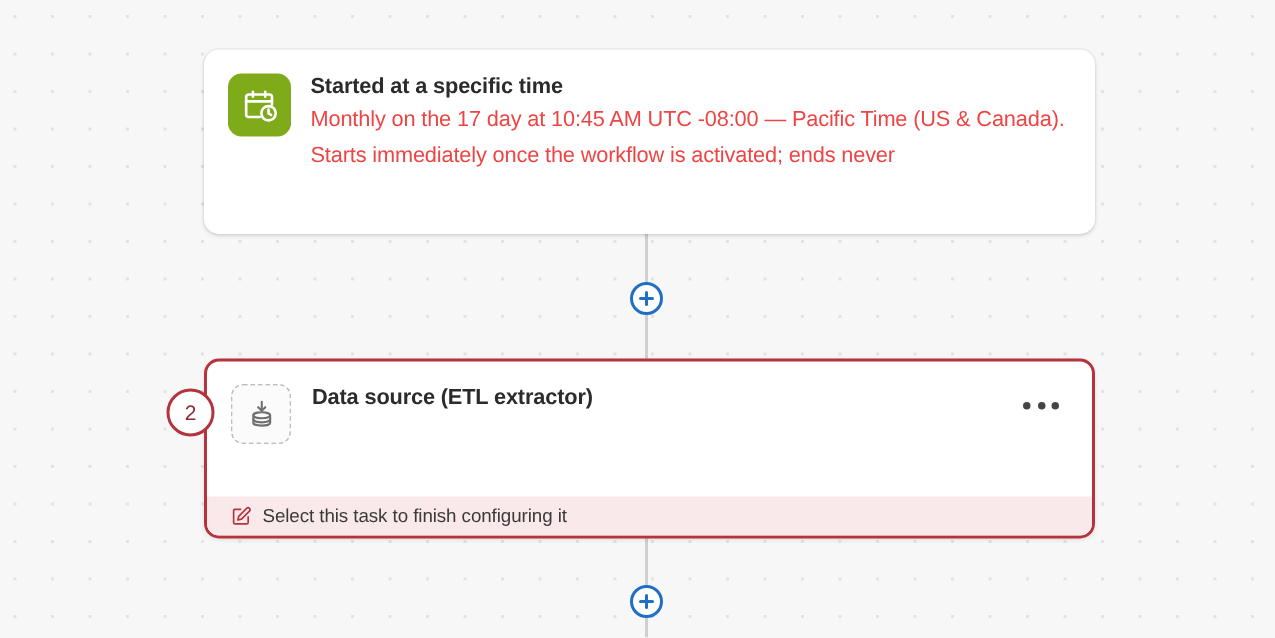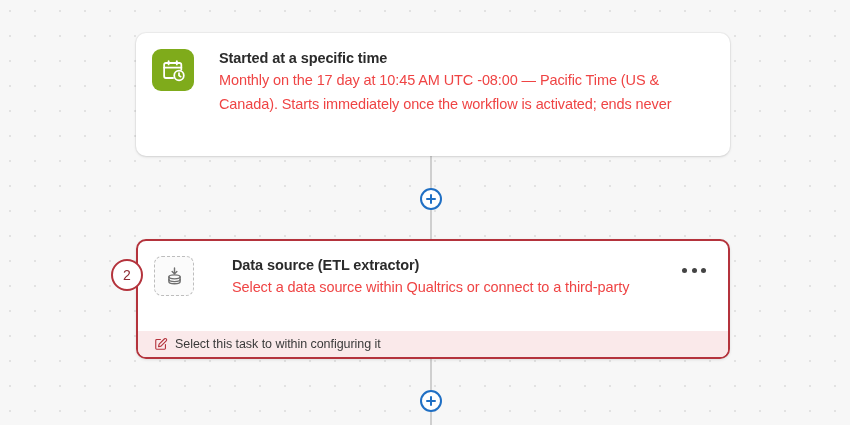--- a/index.html
+++ b/index.html
@@ -91,27 +91,25 @@
     border: 2px solid #b4333c;
     box-shadow: 0 1px 3px rgba(0,0,0,0.10);
     overflow: hidden;
   }
 
   .card-task-body {
     display: flex;
     align-items: flex-start;
     padding: 15px 16px 10px 16px;
     position: relative;
-    gap: 24px;
   }
 
   .card-inner {
     display: flex;
     align-items: flex-start;
-    gap: 12px;
   }
 
   
   .icon-tile {
     flex: 0 0 auto;
     width: 42px;
     height: 42px;
     border-radius: 9px;
     background-color: #7fab1b;
     display: flex;
@@ -262,39 +260,38 @@
           <path d="M12 2.2v6.4"></path>
           <path d="M9.3 6.2 12 8.9l2.7-2.7"></path>
           <ellipse cx="12" cy="12.4" rx="6.4" ry="2.3"></ellipse>
           <path d="M5.6 12.4v5.6c0 1.3 2.9 2.3 6.4 2.3s6.4-1 6.4-2.3v-5.6"></path>
           <path d="M5.6 15.5c0 1.3 2.9 2.3 6.4 2.3s6.4-1 6.4-2.3"></path>
         </svg>
       </div>
 
       <div class="txt-block">
         <div class="card-title">Data source (ETL extractor)</div>
-        <div class="card-desc task-desc">Select a data source within Qualtrics or connect to a third-party</div>
       </div>
 
       <div class="kebab">
         <span></span>
         <span></span>
         <span></span>
       </div>
 
     </div>
 
     <div class="card-footer">
       <span class="footer-icon">
         <svg width="14" height="14" viewBox="0 0 24 24" fill="none" stroke="#b4333c" stroke-width="1.9" stroke-linecap="round" stroke-linejoin="round">
           <path d="M11 4.4H4.6A1.6 1.6 0 0 0 3 6v13.4A1.6 1.6 0 0 0 4.6 21H18a1.6 1.6 0 0 0 1.6-1.6V13"></path>
           <path d="M18.1 3a2.3 2.3 0 0 1 3.2 3.2L12 15.6l-4.2 1 1-4.2z"></path>
         </svg>
       </span>
-      <span class="footer-text">Select this task to within configuring it</span>
+      <span class="footer-text">Select this task to finish configuring it</span>
     </div>
 
   </div>
 
   <div class="step-badge">2</div>
 
   <div class="add-btn add-2"></div>
 
 </div>
 

